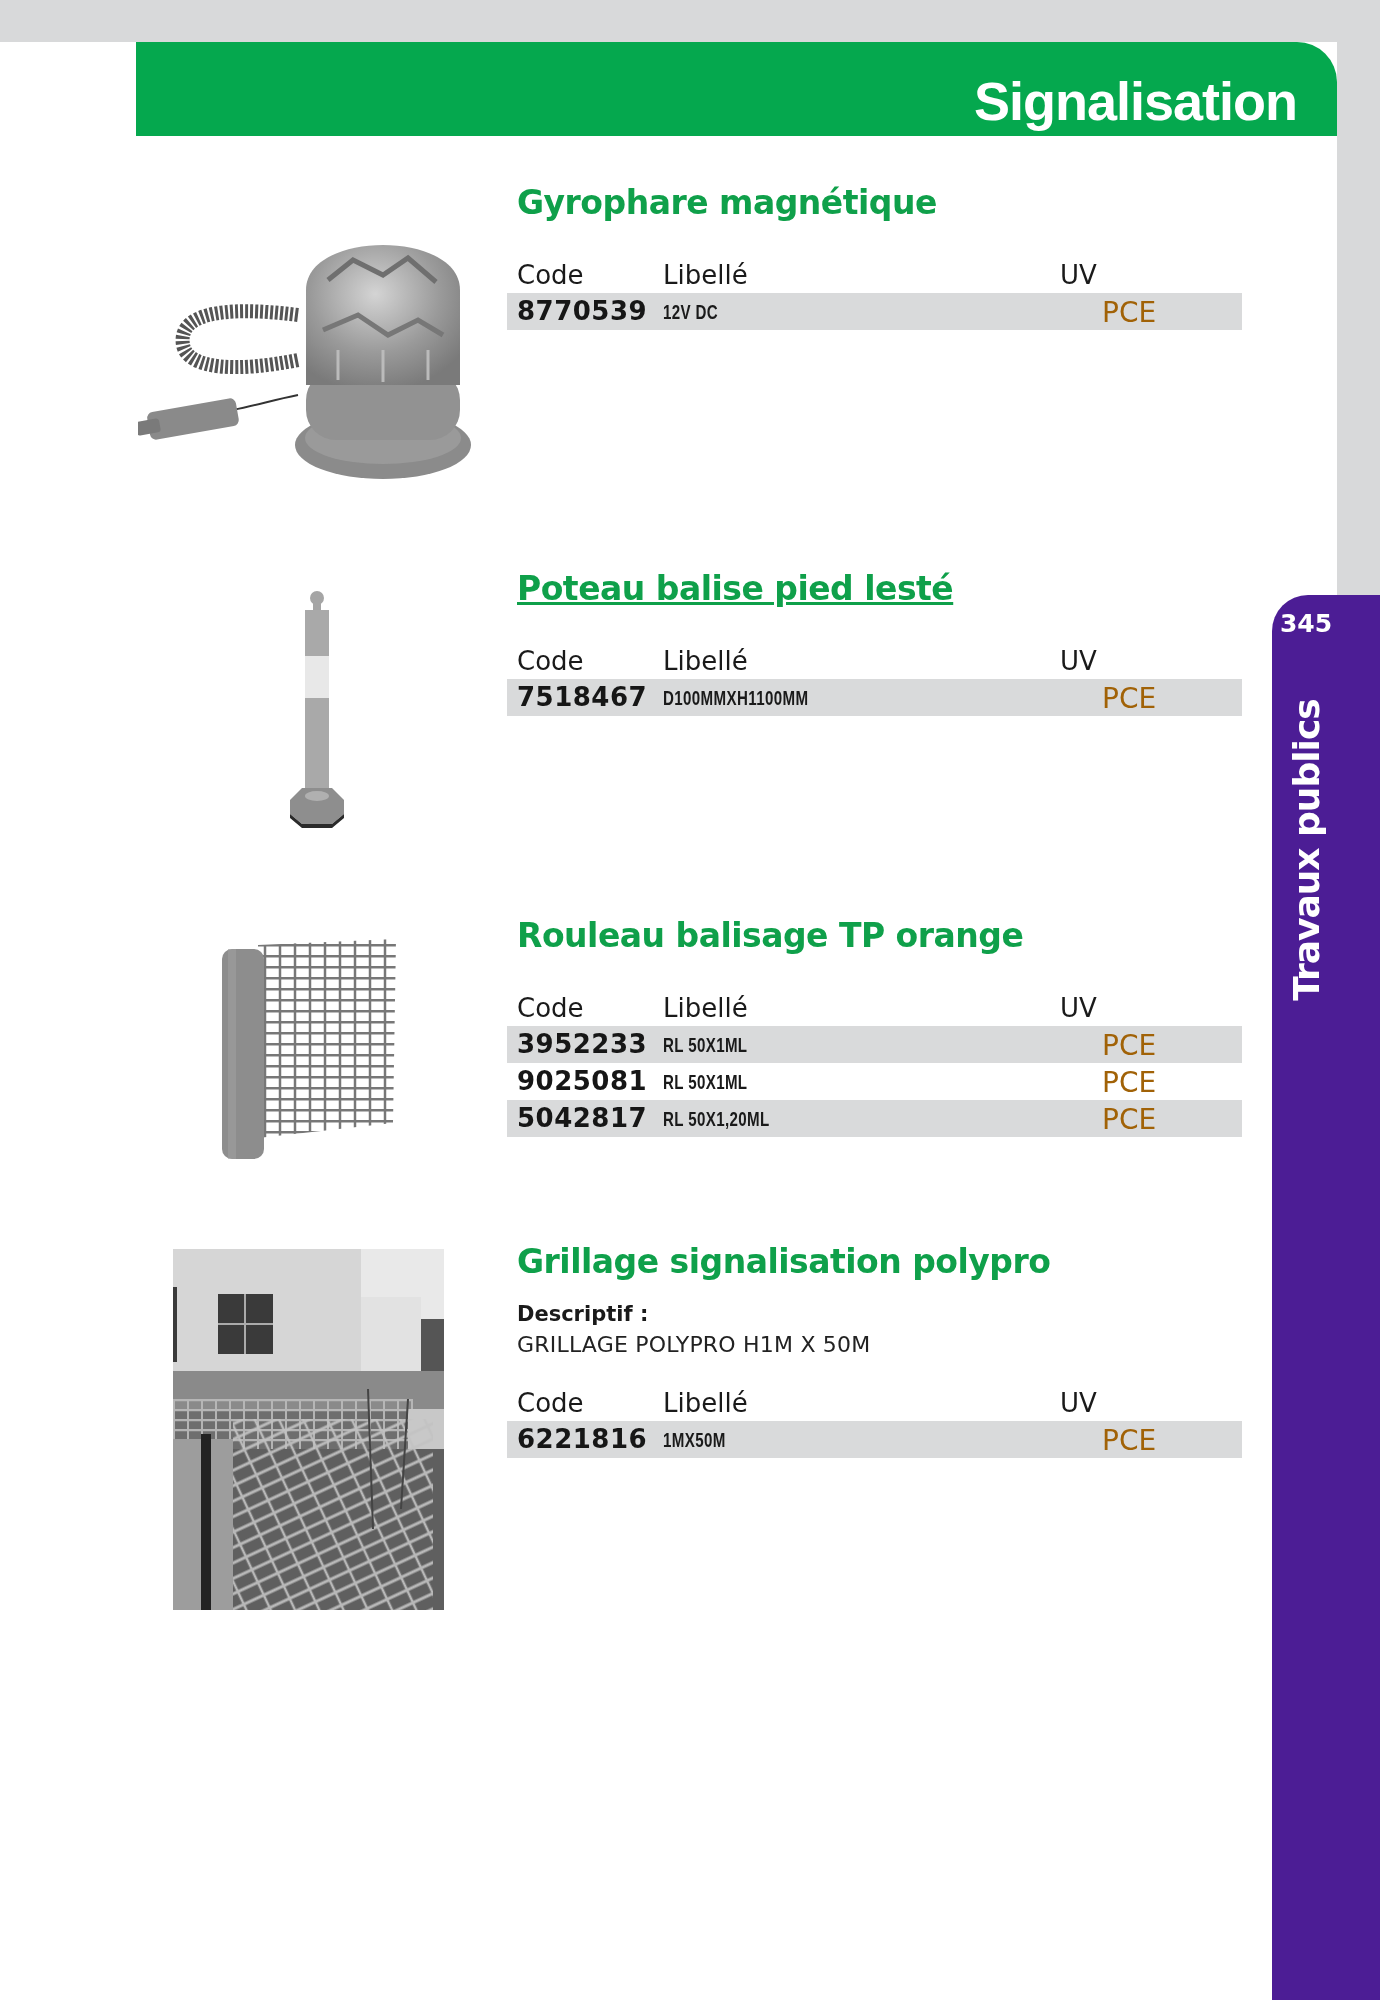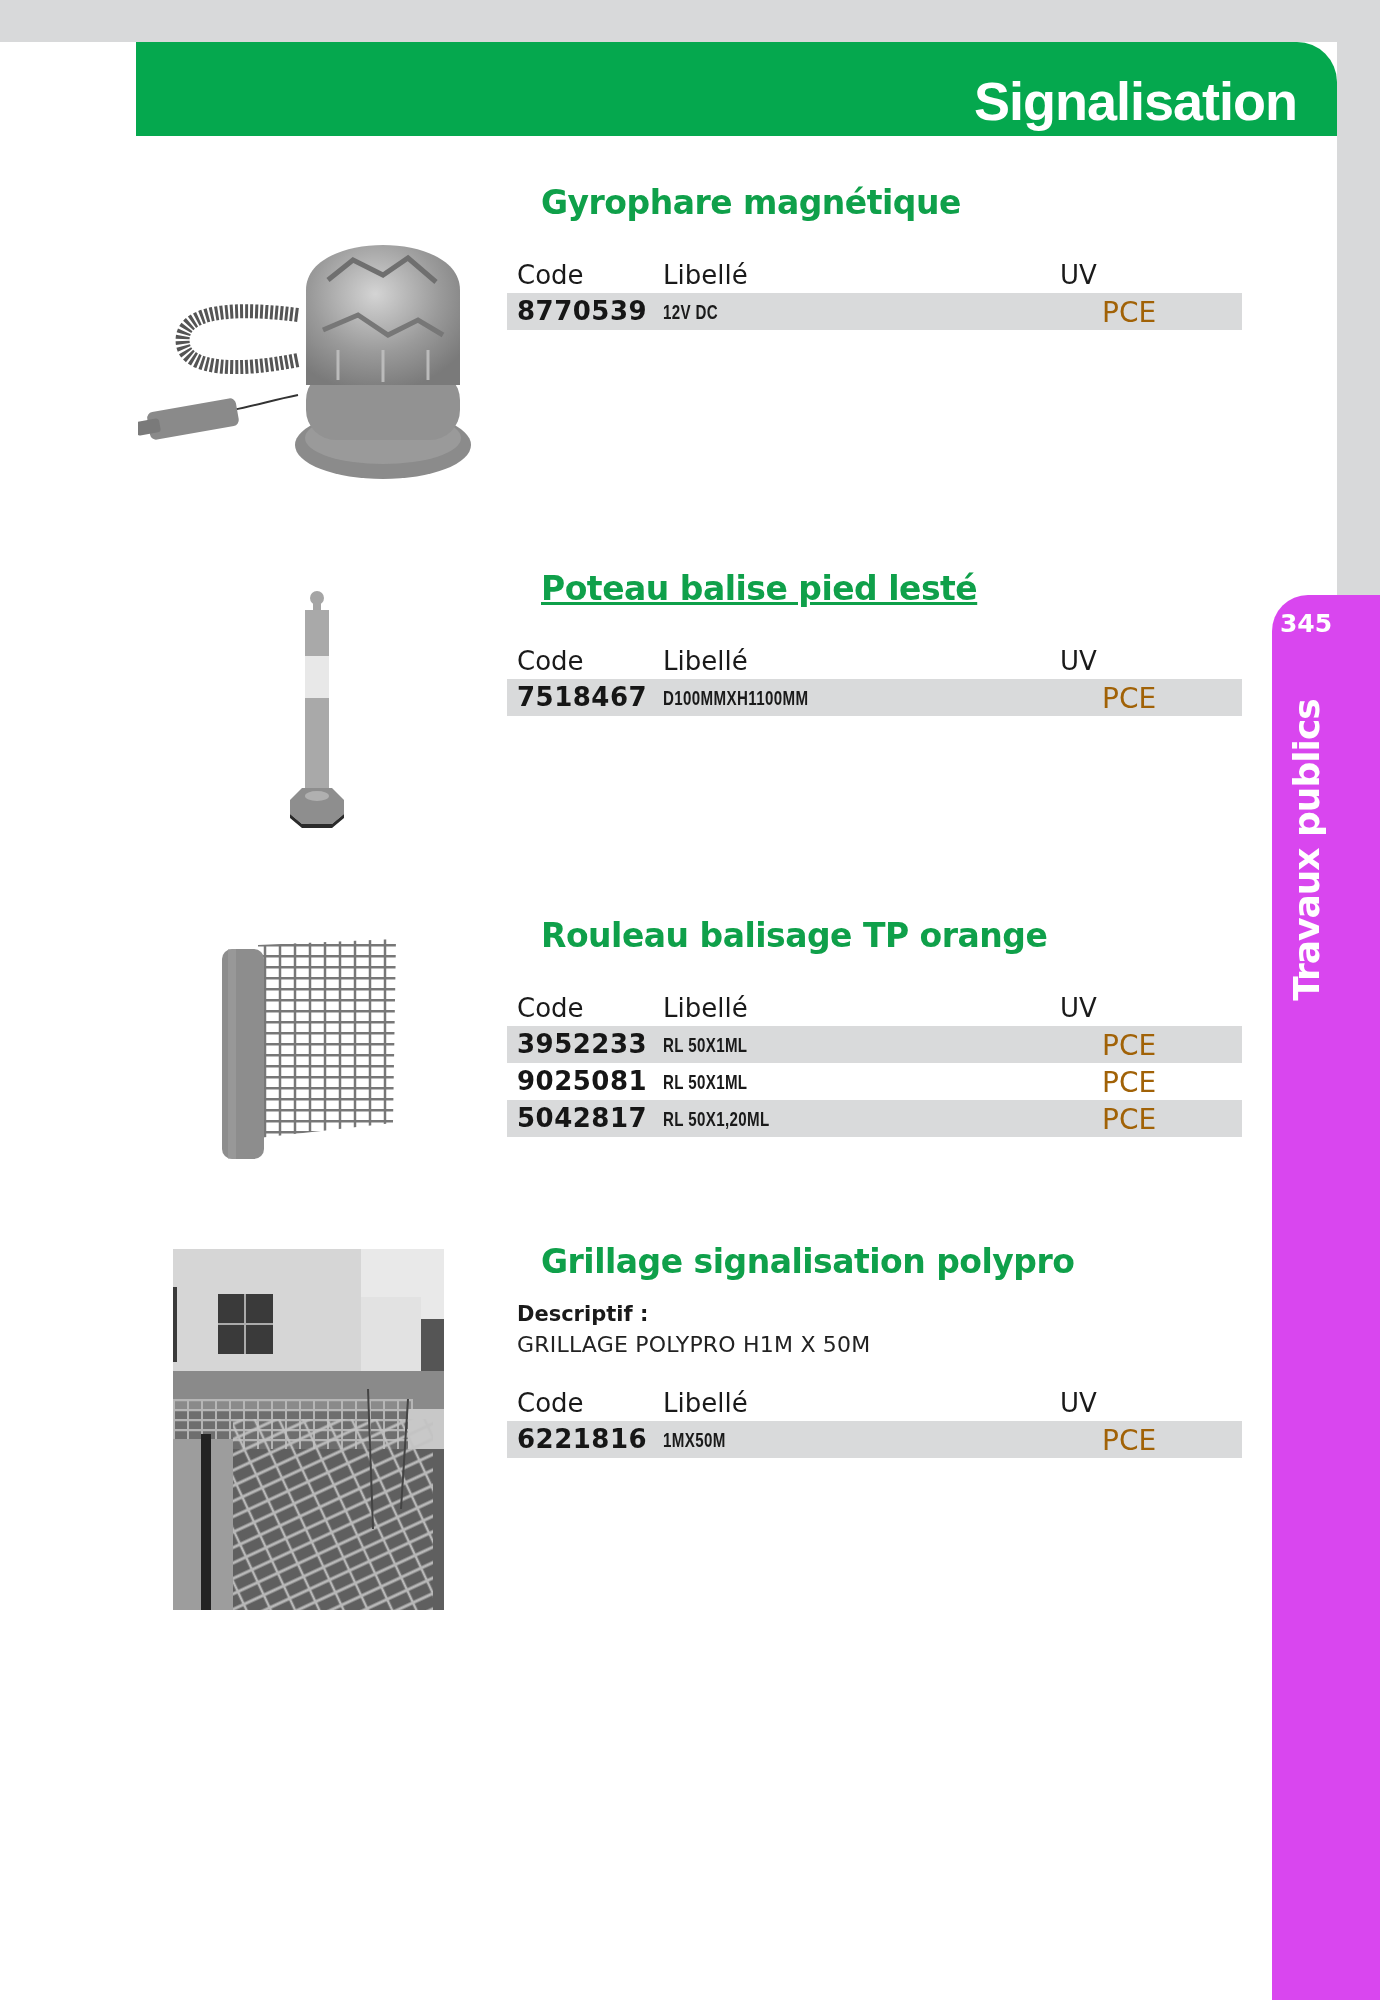--- a/index.html
+++ b/index.html
@@ -15,42 +15,42 @@
     background:#05a84e; border-top-right-radius:40px;
   }
   .header-title {
     position:absolute; right:40px; top:22px;
     font-family:Liberation Sans, sans-serif; font-weight:bold; font-size:54px;
     color:#ffffff; letter-spacing:-1px; line-height:74px;
   }
 
   .side-tab {
     position:absolute; left:1272px; top:595px; width:108px; height:1405px;
-    background:#d946ef; border-top-left-radius:36px;
+    background:#4c1d95; border-top-left-radius:36px;
   }
   .page-number {
     position:absolute; left:4px; top:14px; width:60px; text-align:center;
     font-family:"DejaVu Sans", sans-serif; font-weight:bold; font-size:25px; color:#ffffff;
   }
   .section-label {
     position:absolute; left:8px; top:90px; width:52px; height:330px;
   }
   .section-label span {
     position:absolute; left:50%; top:50%;
     transform:translate(-50%,-50%) rotate(-90deg);
     white-space:nowrap;
     font-family:"DejaVu Sans", sans-serif; font-weight:bold; font-size:36px; color:#ffffff;
     letter-spacing:-1px;
   }
 
   .product { position:absolute; left:0; width:1272px; }
   .product-title {
     position:absolute; left:517px;
     font-family:"DejaVu Sans", sans-serif; font-weight:bold; font-size:33px;
-    color:#0fa04a; letter-spacing:-0.5px; white-space:nowrap;margin-left:24px;
+    color:#0fa04a; letter-spacing:-0.5px; white-space:nowrap;
   }
   .desc-label {
     position:absolute; left:517px; font-weight:bold; font-size:21px; color:#1a1a1a;
   }
   .desc-text {
     position:absolute; left:517px; font-size:22px; color:#222; letter-spacing:0.2px;
   }
   .table { position:absolute; left:507px; width:735px; }
   .thead { position:relative; height:37px; }
   .th { position:absolute; top:4px; font-size:26px; color:#1a1a1a; font-weight:normal; }

